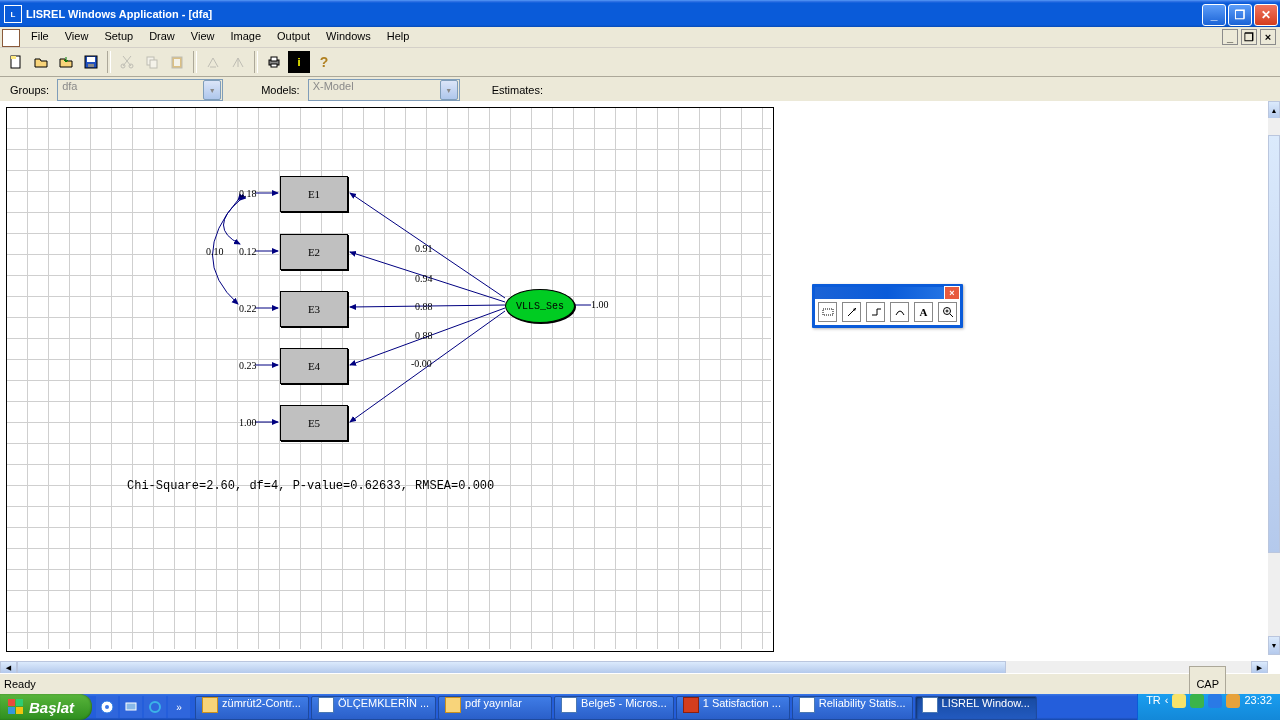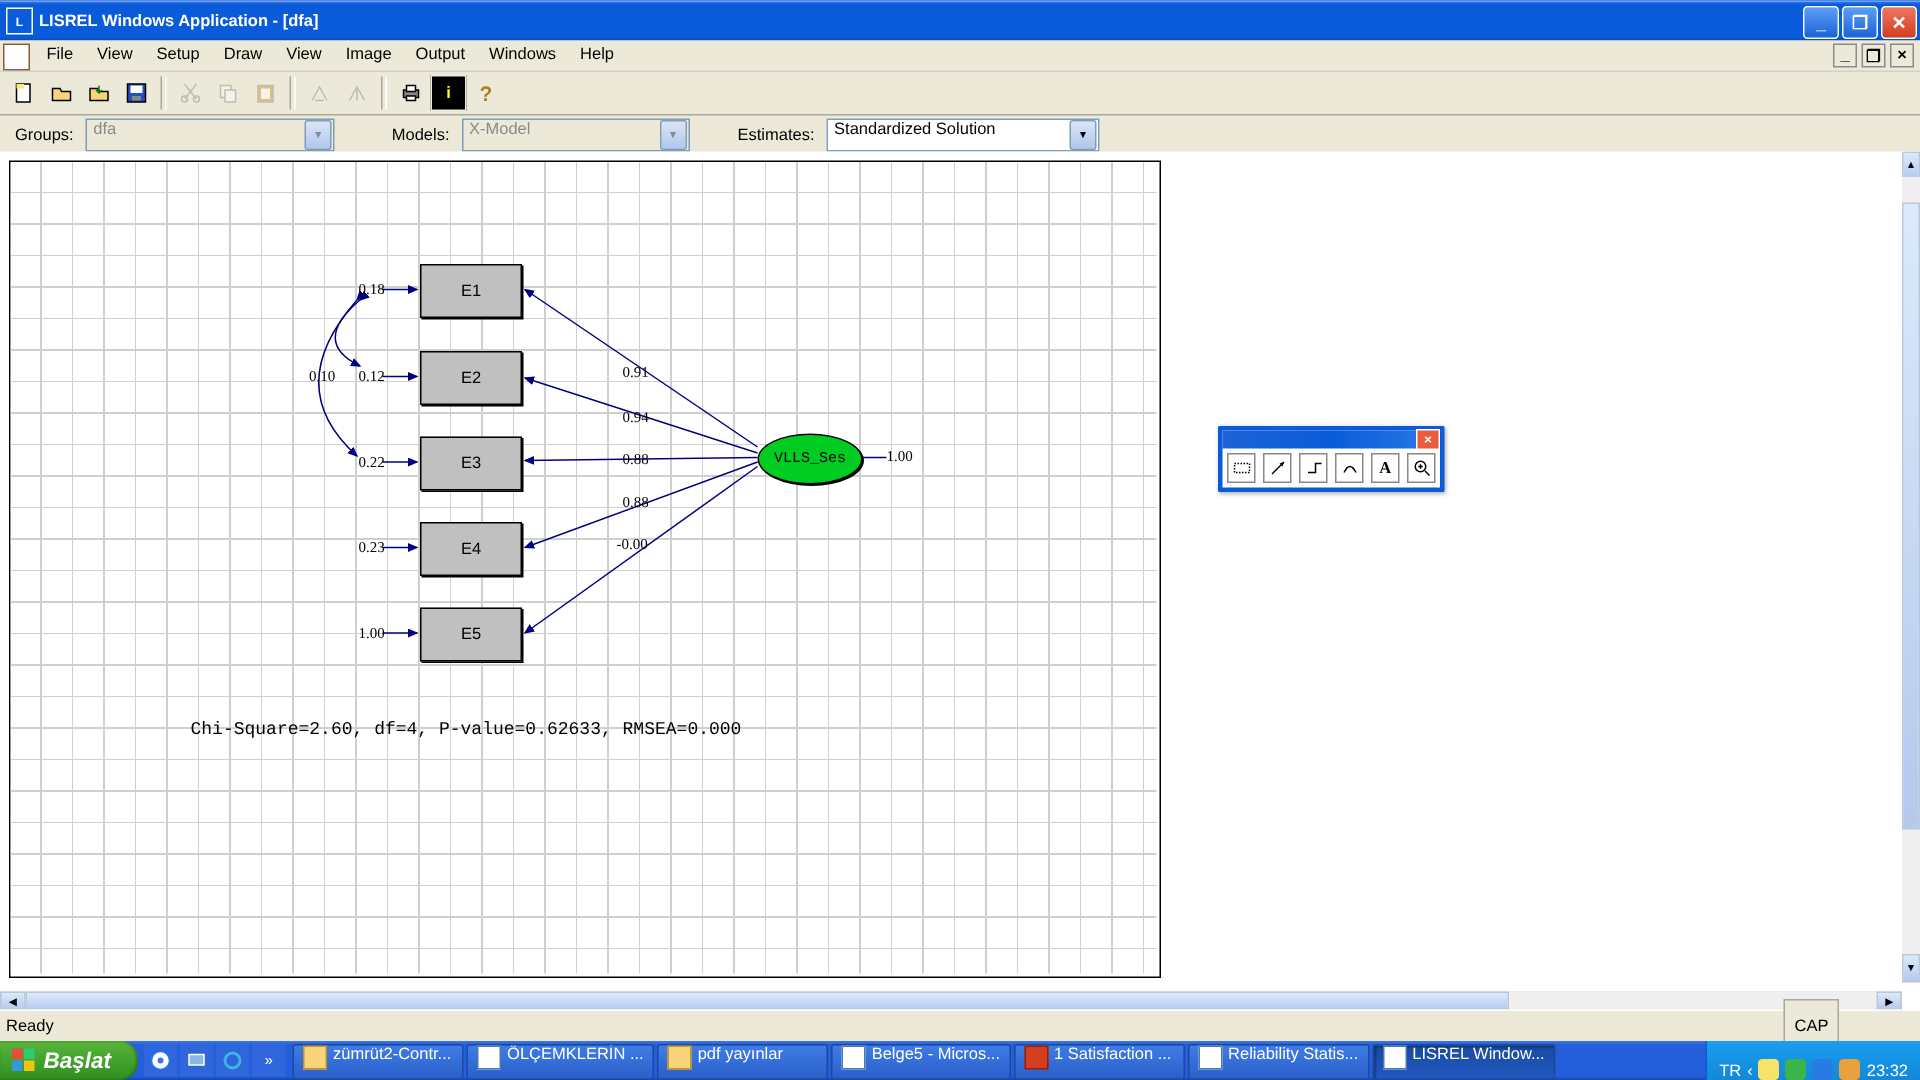--- a/index.html
+++ b/index.html
@@ -19,21 +19,21 @@
 .toolbar .sep{width:2px;height:22px;border-left:1px solid #aca899;border-right:1px solid #fff;margin:0 3px}
 .optbar{height:26px;border-bottom:1px solid #aca899;display:flex;align-items:center;padding-left:10px;gap:6px}
 .optbar label{margin-right:2px}
 .combo{height:20px;border:1px solid #7f9db9;background:#fff;display:flex;align-items:flex-start;position:relative}
 .combo .cval{padding:0 4px;flex:1;white-space:nowrap;overflow:hidden}
 .combo.disabled{background:#ece9d8;color:#8a8a8a}
 .combo .carrow{width:16px;height:18px;background:linear-gradient(to bottom,#dbe5f8,#aec7ec);border:1px solid #7f9db9;border-radius:2px;margin-right:1px;display:flex;align-items:center;justify-content:center;font-size:7px}
 .workarea{position:absolute;top:101px;left:0;right:0;bottom:39px;background:#fff;overflow:hidden}
 .canvaswrap{position:absolute;left:6px;top:6px;width:766px;height:543px;border:1px solid #000;overflow:hidden}
 .canvas{position:relative;width:764px;height:541px;background-image:repeating-linear-gradient(to right,transparent 0,transparent 20px,#cfcfcf 20px,#cfcfcf 21px),repeating-linear-gradient(to bottom,transparent 0,transparent 20px,#cfcfcf 20px,#cfcfcf 21px);background-color:#fff}
-.obox{position:absolute;width:66px;height:34px;background:#c0c0c0;border:1px solid #000;box-shadow:1px 1px 0 #000;display:flex;align-items:center;justify-content:center;font-family:Liberation Sans, sans-serif;font-size:11px}
+.obox{position:absolute;width:66px;height:34px;background:#c0c0c0;border:1px solid #000;box-shadow:1px 1px 0 #000;display:flex;align-items:center;justify-content:center;font-family:Liberation Serif, serif;font-size:11px}
 .latent{position:absolute;width:68px;height:32px;border-radius:50%;background:#00cc22;border:1px solid #000;box-shadow:1px 1px 0 #000;display:flex;align-items:center;justify-content:center;font-family:"Courier New",monospace;font-size:10px}
 .plabel{position:absolute;font-family:Liberation Serif, serif;font-size:10px;color:#000}
 .fitline{position:absolute;font-family:"Courier New",monospace;font-size:12px}
 svg.paths{position:absolute;top:0;left:0;width:764px;height:541px;pointer-events:none}
 svg.paths line,svg.paths path{stroke:#000080;stroke-width:1;fill:none}
 svg.paths polygon{fill:#000080}
 .hscroll{position:absolute;left:0;right:12px;bottom:26px;height:13px;background:#d4d0c8;display:flex}
 .hscroll .sarrow{width:17px;height:13px;background:linear-gradient(to bottom,#dbeafc,#b4c9ec);border:1px solid #bac6de;display:flex;align-items:center;justify-content:center;font-size:7px;box-sizing:border-box}
 .hscroll .strack{flex:1;background:#efefef;position:relative}
 .hscroll .sthumb{position:absolute;left:0;top:0;height:11px;width:80%;background:linear-gradient(to bottom,#dbeafc,#b4c9ec);border:1px solid #bac6de}
@@ -55,21 +55,21 @@
 .startbtn .winlogo span:nth-child(2){background:#2ecc71}
 .startbtn .winlogo span:nth-child(3){background:#3498db}
 .startbtn .winlogo span:nth-child(4){background:#f1c40f}
 .ql{display:flex;align-items:center;gap:2px;padding:0 4px}
 .ql .qb{width:20px;height:20px;background:rgba(255,255,255,.05);border:1px solid transparent;display:flex;align-items:center;justify-content:center;font-size:10px}
 .tbtn{height:22px;margin:2px 1px;padding:0 6px;background:linear-gradient(to bottom,#3f7ce6,#2a5fc9);border:1px solid #1e4a9e;border-radius:2px;display:flex;align-items:flex-start;gap:4px;font-size:11px;min-width:100px;max-width:130px;overflow:hidden;white-space:nowrap}
 .tbtn.active{background:linear-gradient(to bottom,#184aa0,#225ac0);box-shadow:inset 1px 1px 2px rgba(0,0,0,.4)}
 .tbtn .ticon{width:14px;height:14px;background:#f8d47a;border:1px solid #c89020;flex:none}
 .tbtn .ticon.doc{background:#fff;border-color:#4a78b3}
 .tbtn .ticon.pdf{background:#d43d1e;border-color:#8a2010}
-.systray{margin-left:auto;background:linear-gradient(to bottom,#1a9ef0,#1388d8);padding:0 8px;display:flex;align-items:flex-end;gap:4px;font-size:11px;border-left:1px solid #0a5bd9}
+.systray{margin-left:auto;background:linear-gradient(to bottom,#1a9ef0,#1388d8);padding:0 8px;display:flex;align-items:flex-start;gap:4px;font-size:11px;border-left:1px solid #0a5bd9}
 .systray .sic{width:14px;height:14px;border-radius:3px}
 </style>
 </head>
 <body>
 
 <div class="titlebar">
   <div class="appicon">L</div>
   <span>LISREL Windows Application - [dfa]</span>
   <div class="spacer"></div>
   <div class="winbtn">_</div>
@@ -172,24 +172,20 @@
     <div class="carrow">▼</div>
   </div>
   <span style="width:26px"></span>
   <label>Models:</label>
   <div class="combo disabled" style="width:150px">
     <span class="cval">X-Model</span>
     <div class="carrow">▼</div>
   </div>
   <span style="width:20px"></span>
   <label>Estimates:</label>
-  <div class="combo" style="width:180px">
-    <span class="cval">Standardized Solution</span>
-    <div class="carrow">▼</div>
-  </div>
 </div>
 
 <div class="workarea">
   <div class="canvaswrap">
     <div class="canvas">
       <svg class="paths">
         <defs>
             <marker id="ah" markerWidth="7" markerHeight="7" refX="6" refY="3" orient="auto">
               <polygon points="0 0, 7 3, 0 6"></polygon>
             </marker>

